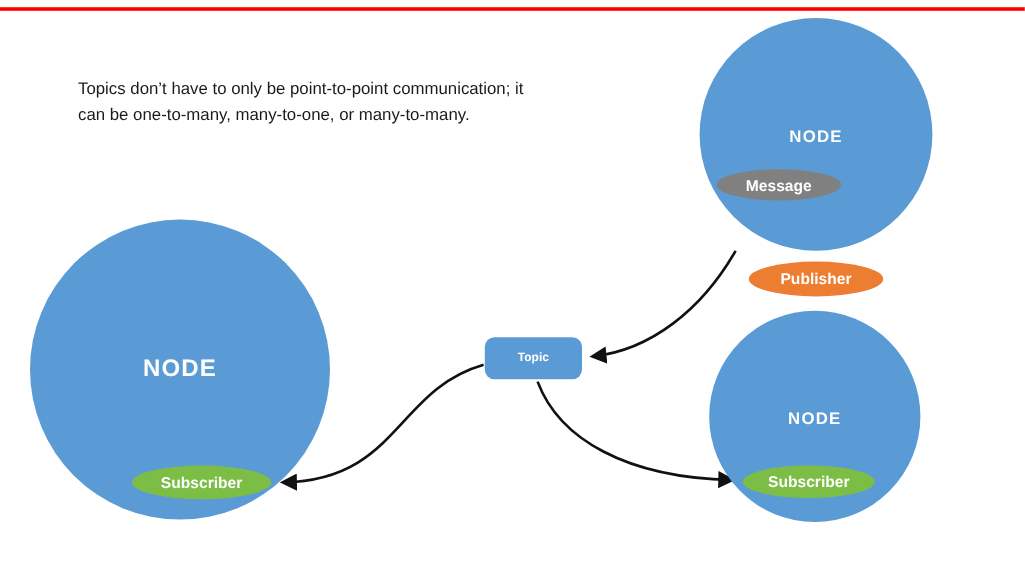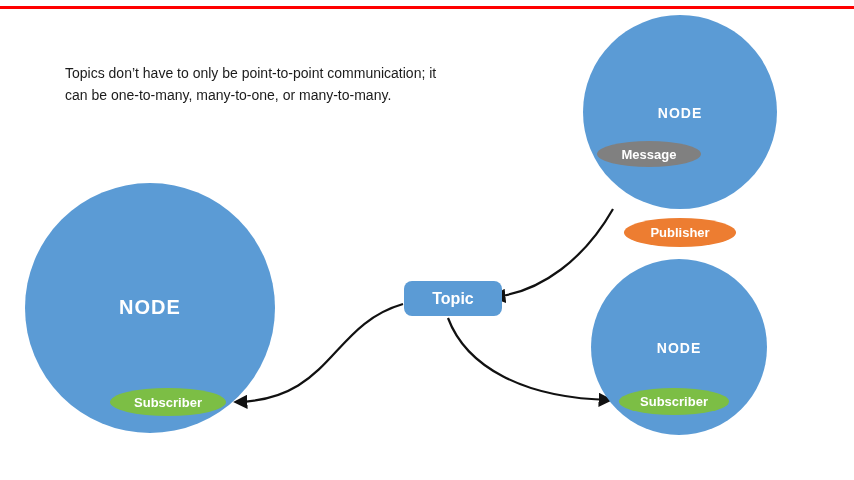--- a/index.html
+++ b/index.html
@@ -41,24 +41,24 @@
   .pill{
     position:absolute;border-radius:50%/50%;
     display:flex;align-items:center;justify-content:center;
     color:#ffffff;font-weight:bold;font-size:13px;text-align:right;
   }
   .pill-sub-left{left:110px;top:388px;width:116px;height:28px;background:var(--subscriber-green);}
   .pill-message{left:597px;top:141px;width:104px;height:26px;background:var(--message-gray);}
   .pill-publisher{left:624px;top:182px;width:112px;height:29px;background:var(--publisher-orange);margin-top:36px;}
   .pill-sub-br{left:619px;top:388px;width:110px;height:27px;background:var(--subscriber-green);}
   .topic-box{
-    position:absolute;left:404px;top:281px;width:98px;height:35px;
+    position:absolute;left:404px;top:281px;width:81px;height:35px;
     background:var(--node-blue);border-radius:8px;
     display:flex;align-items:center;justify-content:center;
-    color:#ffffff;font-weight:bold;font-size:16px;
+    color:#ffffff;font-weight:bold;font-size:10px;
   }
   .arrows{
     position:absolute;left:0;top:0;width:854px;height:480px;pointer-events:none;
   }
   .arrows path{stroke:var(--arrow-black);stroke-width:2.2;fill:none;}
   .arrows marker path{fill:var(--arrow-black);stroke:none;}
 </style>
 </head>
 <body>
 

